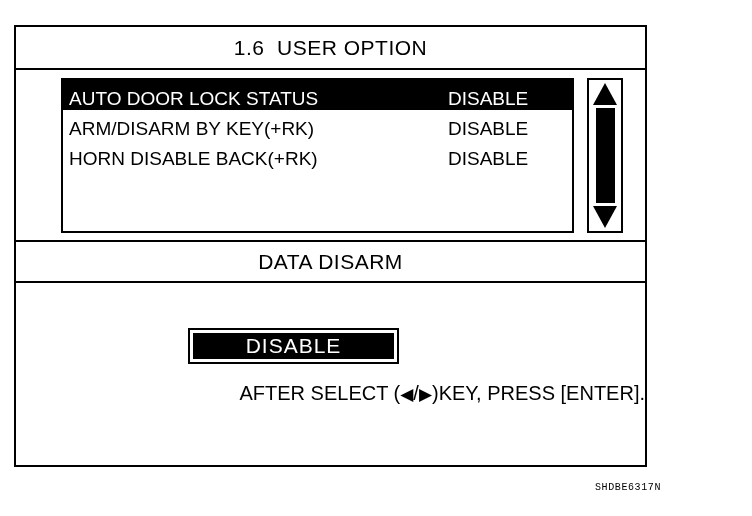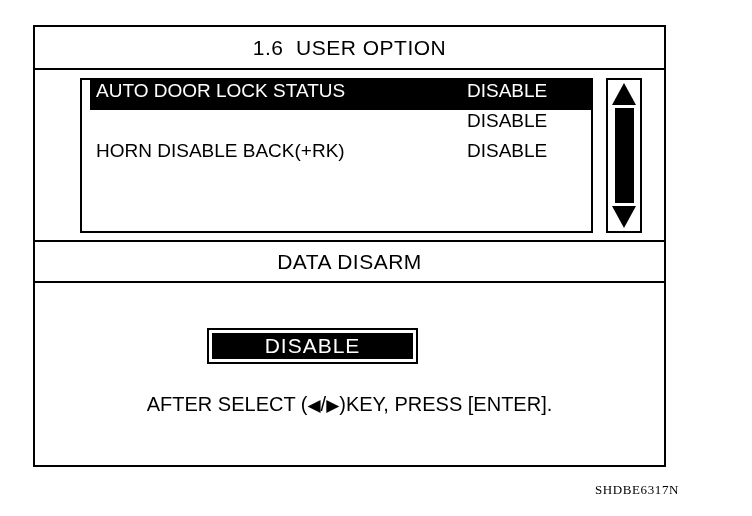--- a/index.html
+++ b/index.html
@@ -12,21 +12,21 @@
     height: 516px;
     position: relative;
     font-family: "Liberation Sans", sans-serif;
     color: #000000;
     overflow: hidden;
   }
 
   
   #screen-frame {
     position: absolute;
-    left: 33px;
+    left: 14px;
     top: 25px;
     width: 633px;
     height: 442px;
     border: 2px solid #000000;
     box-sizing: border-box;
     background: #ffffff;
   }
 
   
   #title-bar {
@@ -76,27 +76,26 @@
     border: 2px solid #000000;
     box-sizing: border-box;
     background: #ffffff;
     overflow: hidden;
   }
 
   .option-row {
     position: relative;
     height: 30px;
     display: flex;
-    align-items: flex-start;
+    align-items: flex-end;
     padding: 0 4px 0 6px;
     font-size: 19px;
     white-space: nowrap;
     background: #ffffff;
     color: #000000;
-    margin-left: 8px;
   }
   .option-row.selected {
     background: #000000;
     color: #ffffff;
   }
   .option-label {
     flex: 0 0 auto;
   }
   .option-spacer {
     flex: 1 1 auto;
@@ -192,38 +191,37 @@
     font-size: 21px;
     letter-spacing: 1px;
     box-sizing: border-box;
   }
 
   #hint-text {
     position: absolute;
     left: 0;
     top: 99px;
     width: 100%;
-    text-align: center;
+    text-align: right;
     font-size: 20px;
     white-space: nowrap;
-    margin-top: 11px;
   }
   .arrow-glyph {
     font-size: 17px;
     line-height: 1;
   }
 
   
   #figure-code {
     position: absolute;
     left: 595px;
     top: 482px;
-    font-size: 13px;
+    font-size: 10px;
     letter-spacing: 0.6px;
-    font-family: Liberation Serif, serif;
+    font-family: Liberation Mono, monospace;
   }
 </style>
 </head>
 <body>
 
 <div id="screen-frame">
 
   <div id="title-bar">
     <div id="page-title">1.6  USER OPTION</div>
   </div>
@@ -233,20 +231,21 @@
 
     <div id="option-list-box">
 
       <div class="option-row selected">
         <span class="option-label">AUTO DOOR LOCK STATUS</span>
         <span class="option-spacer"></span>
         <span class="option-value">DISABLE</span>
       </div>
 
       <div class="option-row">
+        <span class="option-label">ARM/DISARM BY KEY(+RK)</span>
         <span class="option-spacer"></span>
         <span class="option-value">DISABLE</span>
       </div>
 
       <div class="option-row">
         <span class="option-label">HORN DISABLE BACK(+RK)</span>
         <span class="option-spacer"></span>
         <span class="option-value">DISABLE</span>
       </div>
 

